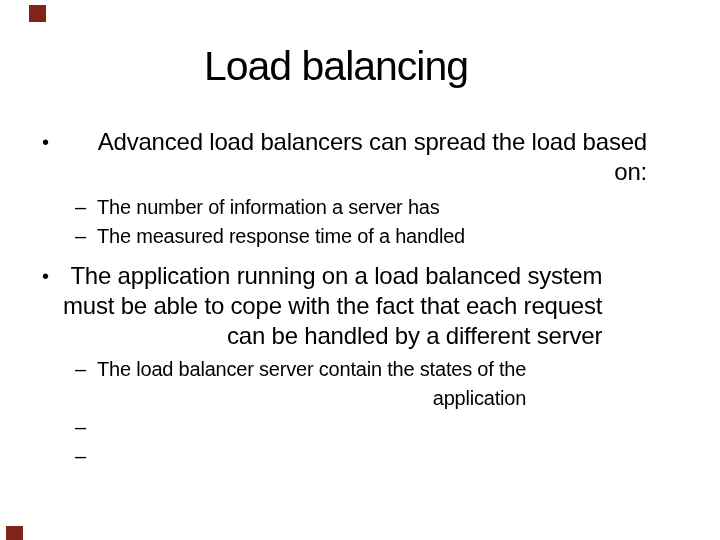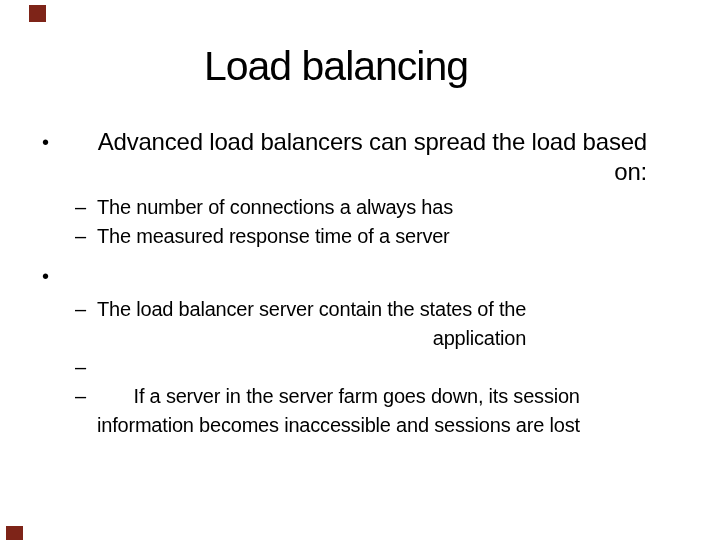--- a/index.html
+++ b/index.html
@@ -71,42 +71,43 @@
 
   <div class="body-text">
 
     <div class="bullet-row lvl1">
       <span class="marker">•</span>
       <span class="text">Advanced load balancers can spread the load based on:</span>
     </div>
 
     <div class="bullet-row lvl2">
       <span class="marker">–</span>
-      <span class="text">The number of connections a always has</span>
+      <span class="text">The number of information a server has</span>
     </div>
 
     <div class="bullet-row lvl2">
       <span class="marker">–</span>
-      <span class="text">The measured response time of a server</span>
+      <span class="text">The measured response time of a handled</span>
     </div>
 
     <div class="bullet-row lvl1 after-subs">
       <span class="marker">•</span>
+      <span class="text">The application running on a load balanced system
+must be able to cope with the fact that each request
+can be handled by a different server</span>
     </div>
 
     <div class="bullet-row lvl2">
       <span class="marker">–</span>
       <span class="text">The load balancer server contain the states of the
 application</span>
     </div>
 
     <div class="bullet-row lvl2">
       <span class="marker">–</span>
     </div>
 
     <div class="bullet-row lvl2">
       <span class="marker">–</span>
-      <span class="text">If a server in the server farm goes down, its session
-information becomes inaccessible and sessions are lost</span>
     </div>
 
   </div>
 </div>
 
 </body></html>

